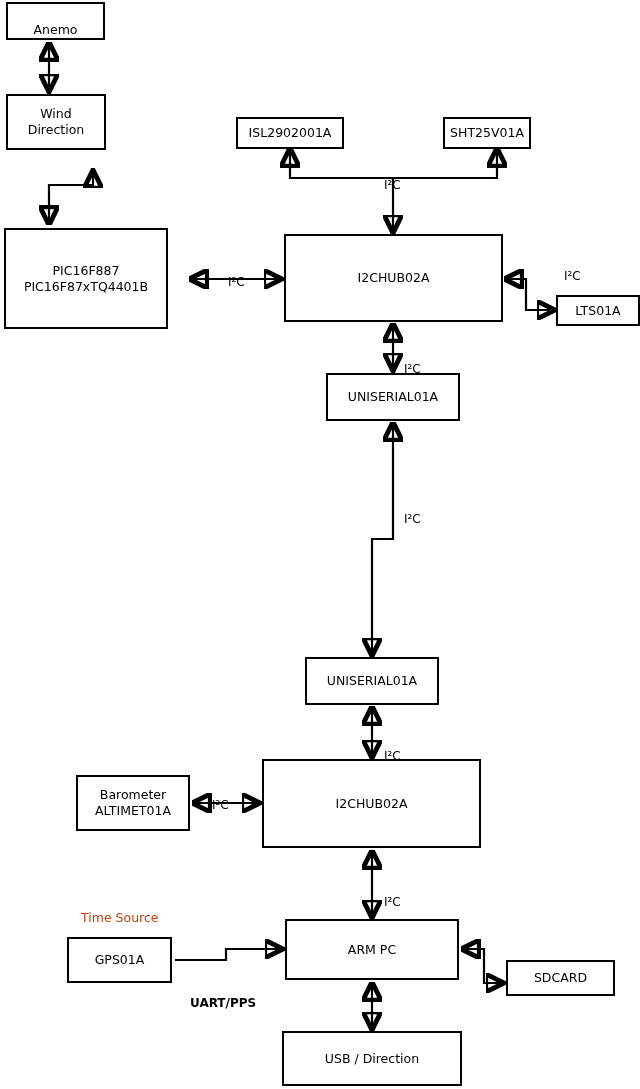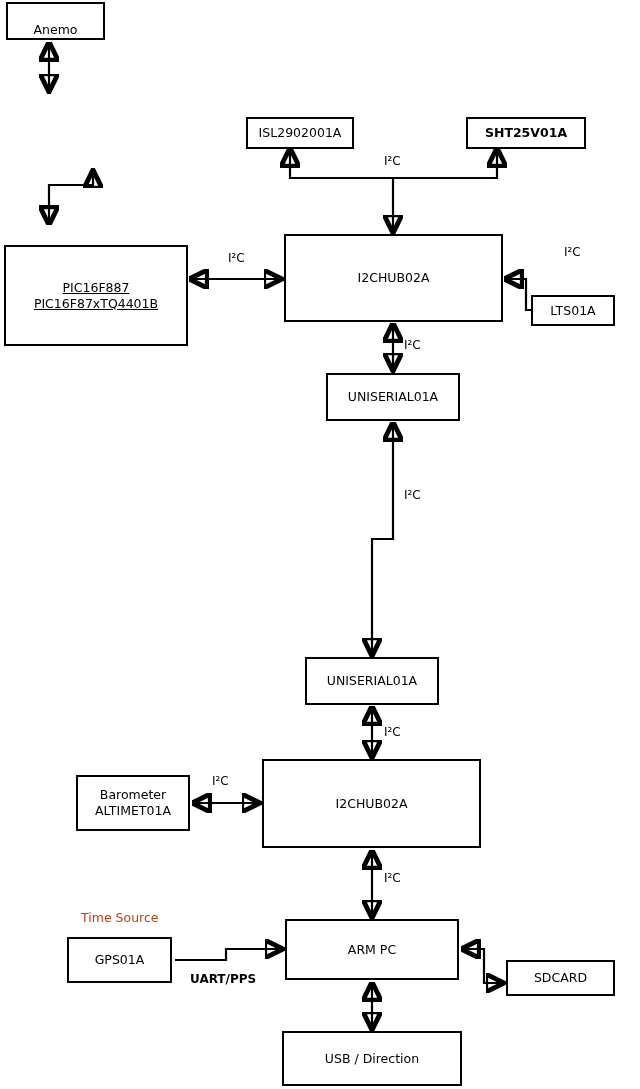--- a/index.html
+++ b/index.html
@@ -42,20 +42,21 @@
     z-index: 2;
   }
   .node .lbl { display: block; }
   .edge-label {
     position: absolute;
     color: #000000;
     font-size: 12px;
     white-space: nowrap;
     z-index: 3;
     background: transparent;
+    margin-top: 24px;
   }
   .free-label {
     position: absolute;
     color: #c2410c;
     font-size: 12.5px;
     white-space: nowrap;
     z-index: 3;
   }
 </style>
 </head>
@@ -99,41 +100,47 @@
 
     <polyline points="463,949 484,949 484,983 502,983" marker-start="url(#ah2)" marker-end="url(#ah)"></polyline>
 
     <line x1="372" y1="984" x2="372" y2="1028" marker-start="url(#ah2)" marker-end="url(#ah)"></line>
   </svg>
 
   <div class="node" style="left:6px; top:2px; width:99px; height:38px;align-items:flex-end;">
     <span class="lbl">Anemo</span>
   </div>
 
+  <div class="node" style="left:6px; top:94px; width:100px; height:56px;">
+    <span>
+      <span class="lbl">Wind</span>
+      <span class="lbl">Direction</span>
+    </span>
+  </div>
 
-  <div class="node" style="left:4px; top:245px; width:184px; height:101px;text-decoration:underline;">
+  <div class="node" style="left:4px; top:228px; width:164px; height:101px;">
     <span>
       <span class="lbl">PIC16F887</span>
       <span class="lbl">PIC16F87xTQ4401B</span>
     </span>
   </div>
 
-  <div class="node" style="left:236px; top:117px; width:108px; height:32px;margin-left:10px;">
+  <div class="node" style="left:236px; top:117px; width:108px; height:32px;">
     <span class="lbl">ISL2902001A</span>
   </div>
 
-  <div class="node" style="left:466px; top:117px; width:120px; height:32px;font-weight:bold;">
+  <div class="node" style="left:443px; top:117px; width:88px; height:32px;">
     <span class="lbl">SHT25V01A</span>
   </div>
 
   <div class="node" style="left:284px; top:234px; width:219px; height:88px;">
     <span class="lbl">I2CHUB02A</span>
   </div>
 
-  <div class="node" style="left:531px; top:295px; width:84px; height:31px;">
+  <div class="node" style="left:556px; top:295px; width:84px; height:31px;">
     <span class="lbl">LTS01A</span>
   </div>
 
   <div class="node" style="left:326px; top:373px; width:134px; height:48px;">
     <span class="lbl">UNISERIAL01A</span>
   </div>
 
   <div class="node" style="left:305px; top:657px; width:134px; height:48px;">
     <span class="lbl">UNISERIAL01A</span>
   </div>

